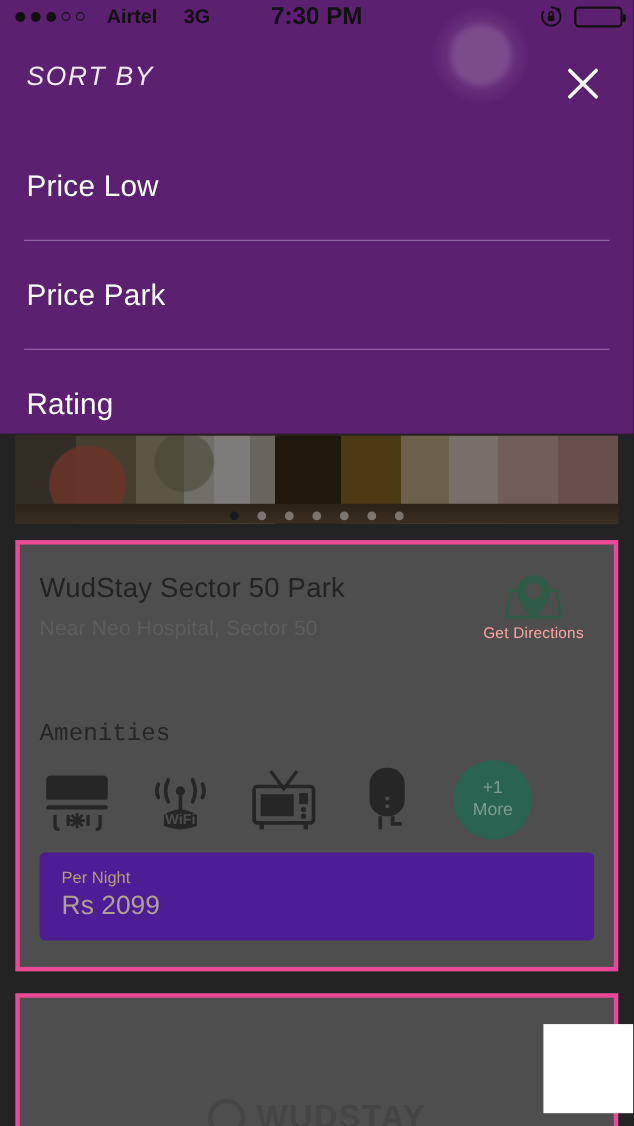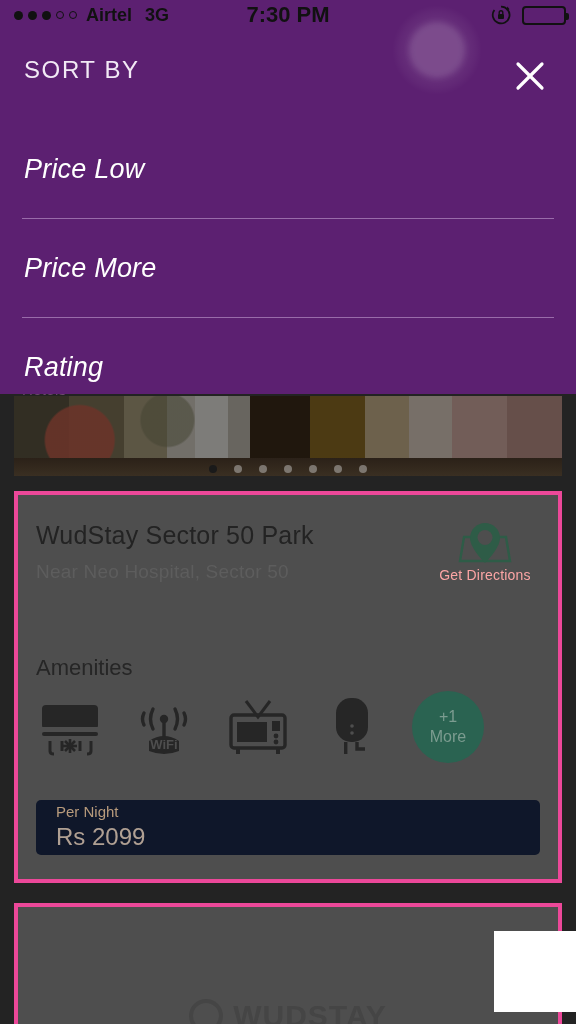--- a/index.html
+++ b/index.html
@@ -54,37 +54,37 @@
     font-size:19px; color:#5d5d5d; letter-spacing:.2px;
   }
   .directions {
     position:absolute; right:18px; top:26px; width:110px;
     display:flex; flex-direction:column; align-items:center; gap:2px;
   }
   .directions .lbl { font-size:14px; color:#fca5a5; letter-spacing:.2px; }
 
   .amen-title {
     position:absolute; left:18px; top:160px;
-    font-size:22px; color:#262626;
+    font-size:22px; color:#262626;font-family:Liberation Mono, monospace;
   }
   .amen-row {
     position:absolute; left:18px; top:196px; right:18px;
     display:flex; align-items:center; gap:26px;
   }
   .amen { width:68px; height:64px; display:flex; align-items:center; justify-content:center; }
   .more-badge {
     width:72px; height:72px; border-radius:50%;
     background:#2a6351; color:#7c9c90;
     display:flex; flex-direction:column; align-items:center; justify-content:center;
     font-size:16px; line-height:20px;
   }
 
   .book-bar {
-    position:absolute; left:18px; right:18px; bottom:24px; height:55px;
-    background:#0f172a; border-radius:5px;
+    position:absolute; left:18px; right:18px; bottom:24px; height:80px;
+    background:#4c1d95; border-radius:5px;
     display:flex; align-items:center; justify-content:space-between;
     padding:0 20px;
   }
   .book-bar .price-wrap { display:flex; flex-direction:column; }
   .book-bar .per-night { font-size:15px; color:#b89b7c; line-height:18px; }
   .book-bar .price { font-size:24px; color:#b0a093; line-height:32px; }
   .book-bar .book-now { font-size:26px; color:#b3a597; }
 
   .watermark {
     position:absolute; left:0; right:0; bottom:6px;
@@ -108,49 +108,49 @@
     position:absolute; left:0; top:0; width:576px; height:394px;
     background:#591f6e; background:#5b2070;
   }
   #sheet .sheet-body { position:absolute; inset:0; background:#5c2071; }
 
   
   .statusbar {
     position:absolute; left:0; top:0; width:576px; height:30px;
     display:flex; align-items:center; color:#111; font-size:18px; font-weight:bold;
   }
-  .sb-left { position:absolute; left:14px; display:flex; align-items:center; gap:9px; }
+  .sb-left { position:absolute; left:14px; display:flex; align-items:center; gap:20px; }
   .sb-dots { display:flex; gap:5px; align-items:center; }
   .sb-dots i { width:9px; height:9px; border-radius:50%; background:#111; display:block; }
   .sb-dots i.hollow { background:transparent; border:1.5px solid #111; width:8px; height:8px; }
   .sb-carrier { font-size:18px; font-weight:bold; color:#111; }
   .sb-net { font-size:18px; font-weight:bold; color:#111; margin-left:4px; }
   .sb-time { position:absolute; left:0; right:0; text-align:center; font-size:22px; font-weight:bold; color:#111; }
   .sb-right { position:absolute; right:10px; display:flex; align-items:center; gap:10px; }
   .battery {
     width:44px; height:19px; border:2px solid #111; border-radius:4px;
     position:relative; padding:2px;
   }
   .battery .fill { width:100%; height:100%; background:#111; border-radius:1px; }
   .battery:after {
     content:""; position:absolute; right:-5px; top:5px;
     width:3px; height:7px; background:#111; border-radius:0 2px 2px 0;
   }
 
-  .sheet-header { position:absolute; left:0; top:30px; width:576px; height:90px; }
+  .sheet-header { position:absolute; left:0; top:30px; width:576px; height:90px;font-style:italic; }
   .sheet-title {
     position:absolute; left:24px; top:26px;
     font-size:24px; color:#f2e9f5; letter-spacing:1.6px;
   }
   .close-btn {
     position:absolute; right:26px; top:26px;
     width:40px; height:40px; cursor:pointer;
   }
 
-  .sort-list { position:absolute; left:0; top:120px; width:576px;font-style:italic; }
+  .sort-list { position:absolute; left:0; top:120px; width:576px; }
   .sort-item {
     position:relative; height:99px;
     display:flex; align-items:center;
     padding:0 24px;
     font-size:27px; color:#ffffff; letter-spacing:.2px;
   }
   .sort-sep { position:absolute; left:22px; right:22px; height:1px; background:rgba(228,200,240,.45); }
 
   
   .tap-glow {
@@ -323,21 +323,21 @@
         </svg>
       </div>
     </div>
 
     <div class="sort-list">
       <div class="sort-item">
         <span>Price Low</span>
         <span class="sort-sep" style="bottom:0"></span>
       </div>
       <div class="sort-item">
-        <span>Price More</span>
+        <span>Price Park</span>
         <span class="sort-sep" style="bottom:0"></span>
       </div>
       <div class="sort-item">
         <span>Rating</span>
       </div>
     </div>
 
     <div class="tap-glow"></div>
     <div class="tap-dot"></div>
   </div>

